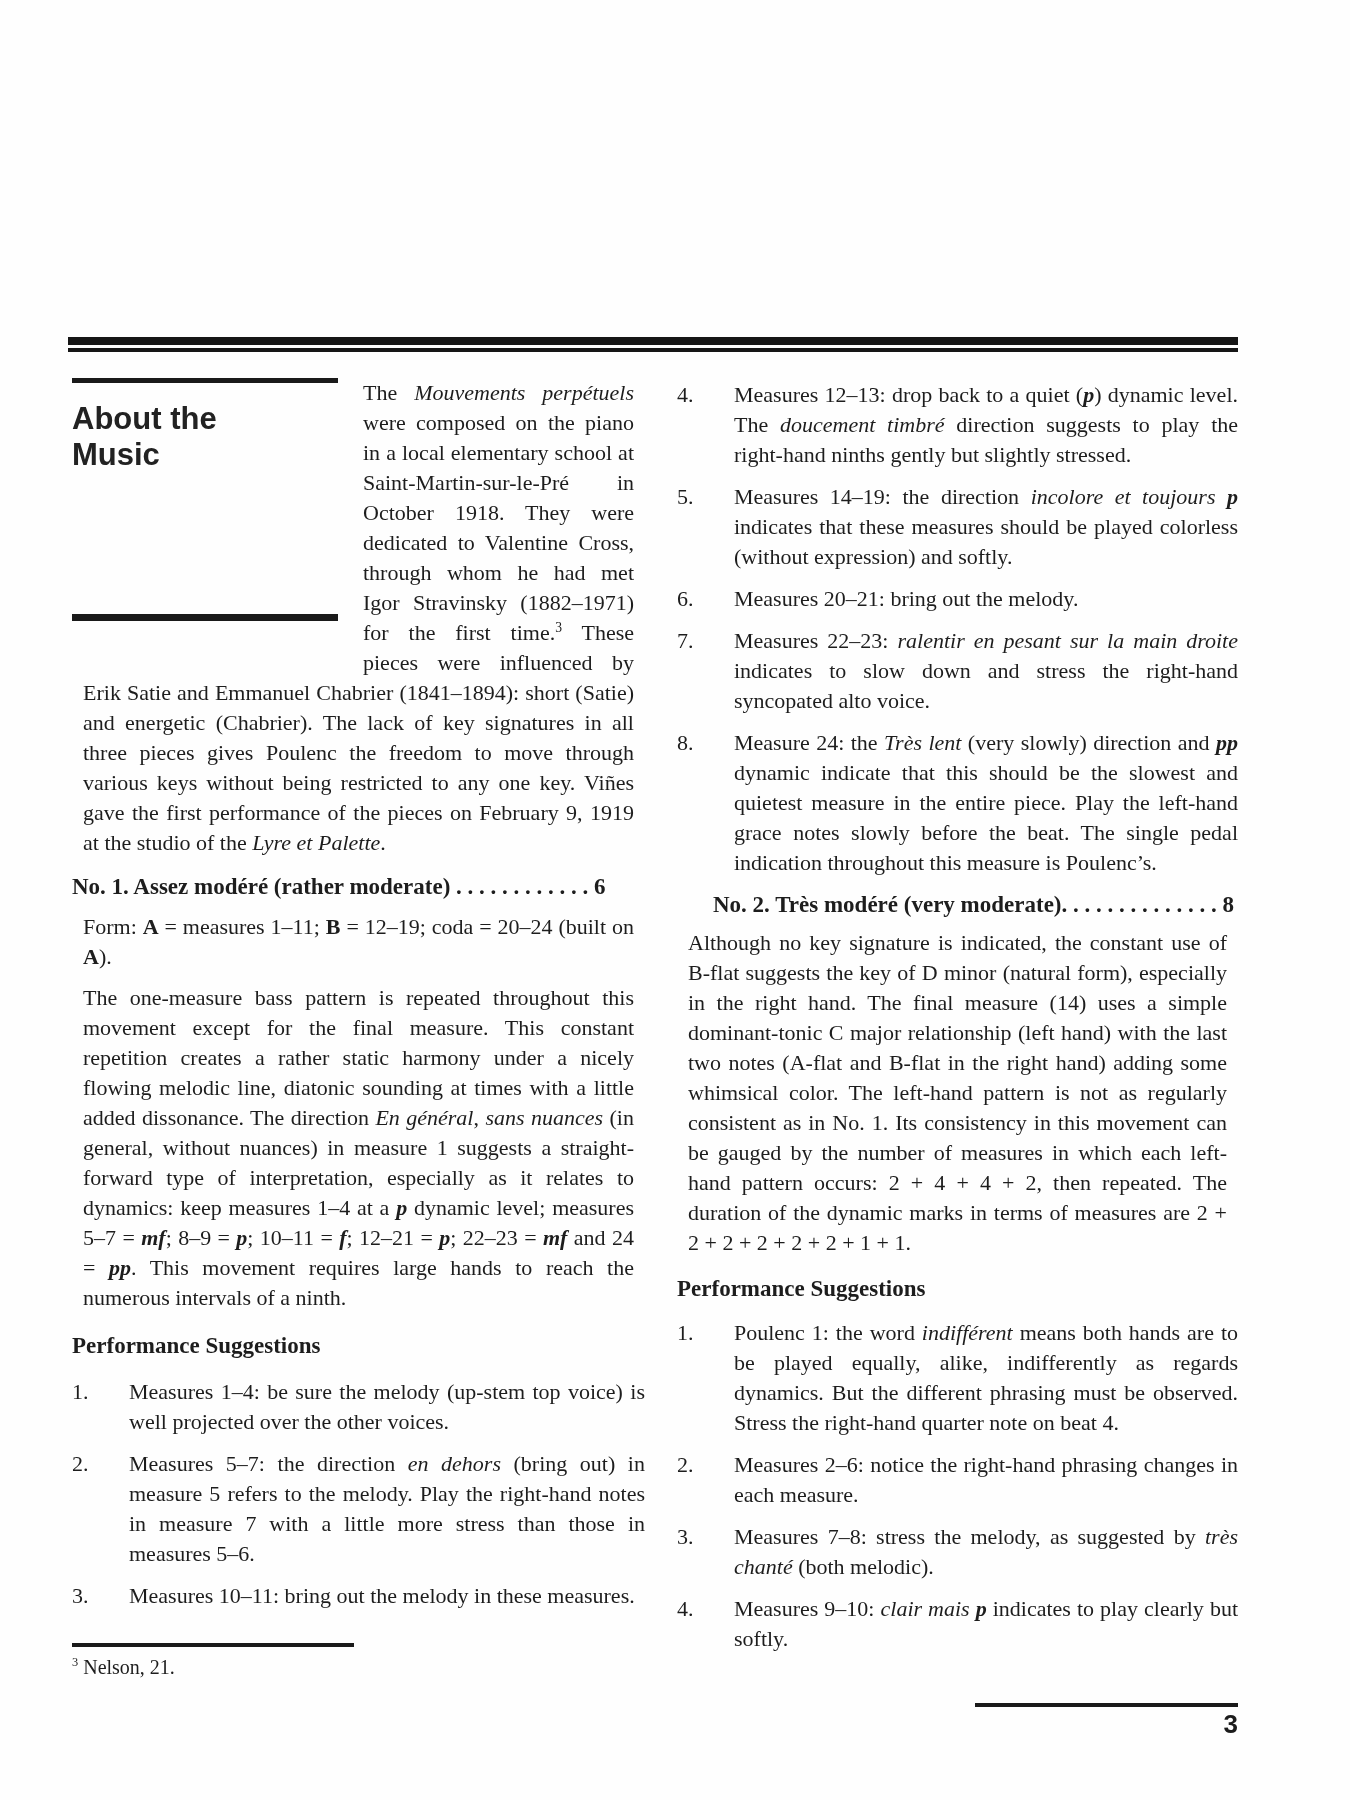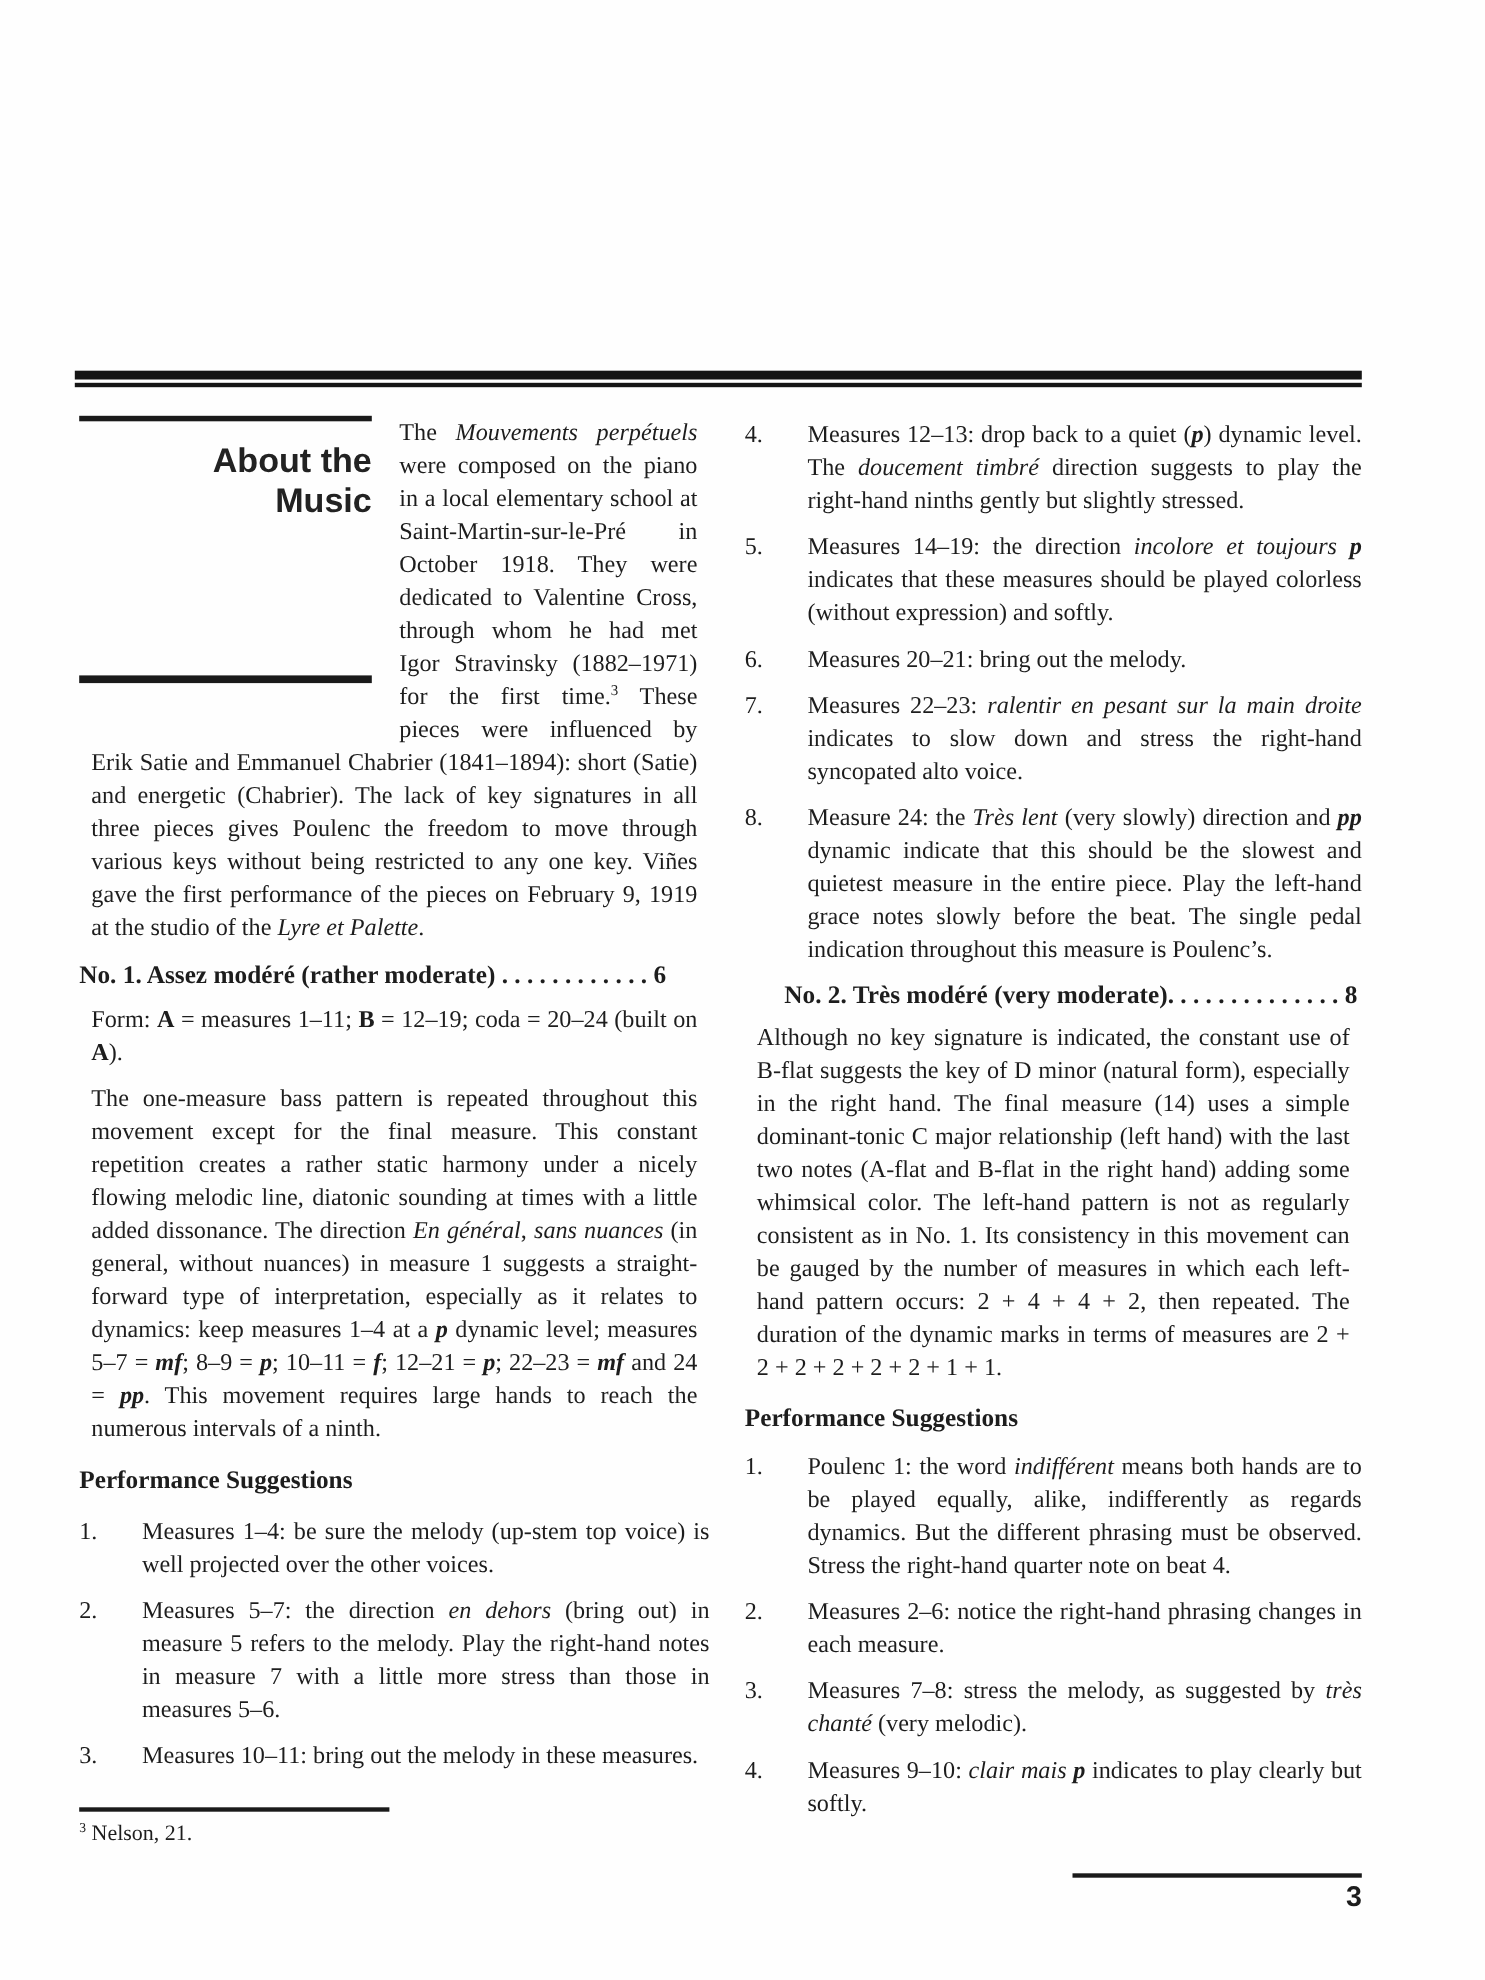--- a/index.html
+++ b/index.html
@@ -17,21 +17,21 @@
   .tr-thick{height:8px;background:#161616;}
   .tr-gap{height:3px;}
   .tr-thin{height:4px;background:#161616;}
 
   
   .col{position:absolute;top:373px;}
   .col-left{left:72px;width:573px;}
   .col-right{left:677px;top:380px;width:561px;}
 
   
-  .about-box{float:left;width:266px;margin-right:25px;padding-bottom:49px;text-align:right;}
+  .about-box{float:left;width:266px;margin-right:25px;padding-bottom:49px;}
   .about-rule-top{height:5px;background:#1a1a1a;}
   .about-title{
     margin:18px 0 0 0;
     font-family:"Liberation Sans", sans-serif;
     font-weight:700;font-size:31px;line-height:36px;color:#222;
   }
   .about-rule-bottom{height:7px;background:#1a1a1a;margin-top:141px;}
 
   
   .body-text{font-size:22px;line-height:30px;text-align:justify;margin:11px;}
@@ -165,21 +165,21 @@
           <div class="itext"><span>Poulenc 1: the word </span><span class="run-i">indifférent</span><span> means both hands are to be played equally, alike, indifferently as regards dynamics. But the different phrasing must be observed. Stress the right-hand quarter note on beat 4.</span></div>
         </div>
 
         <div class="sugg-item">
           <span class="num">2.</span>
           <div class="itext"><span>Measures 2–6: notice the right-hand phrasing changes in each measure.</span></div>
         </div>
 
         <div class="sugg-item">
           <span class="num">3.</span>
-          <div class="itext"><span>Measures 7–8: stress the melody, as suggested by </span><span class="run-i">très chanté</span><span> (very melodic).</span></div>
+          <div class="itext"><span>Measures 7–8: stress the melody, as suggested by </span><span class="run-i">très chanté</span><span> (both melodic).</span></div>
         </div>
 
         <div class="sugg-item">
           <span class="num">4.</span>
           <div class="itext"><span>Measures 9–10: </span><span class="run-i">clair mais </span><span class="run-d">p</span><span> indicates to play clearly but softly.</span></div>
         </div>
       </div>
   </div>
 
   <div class="footnote">

